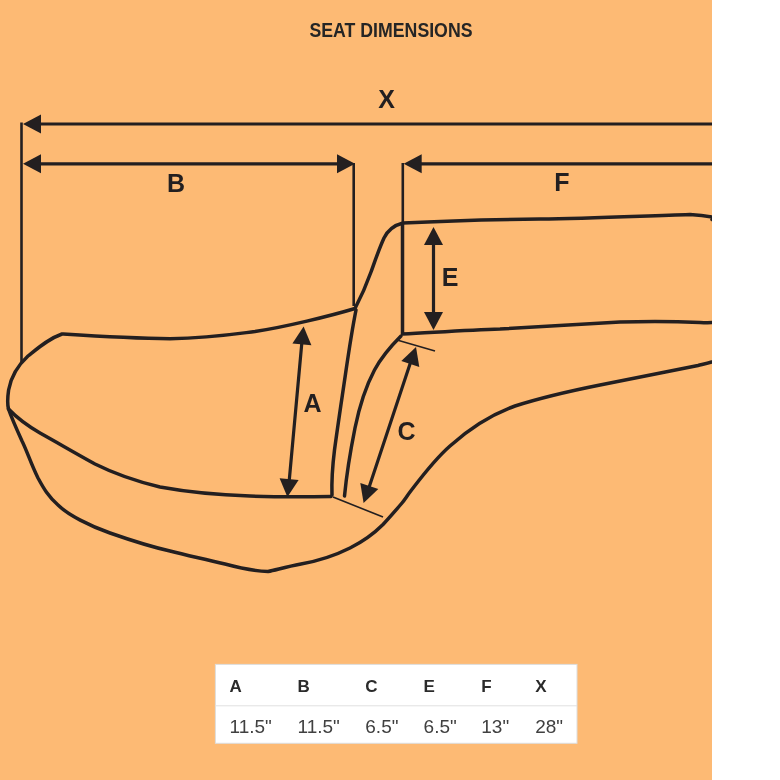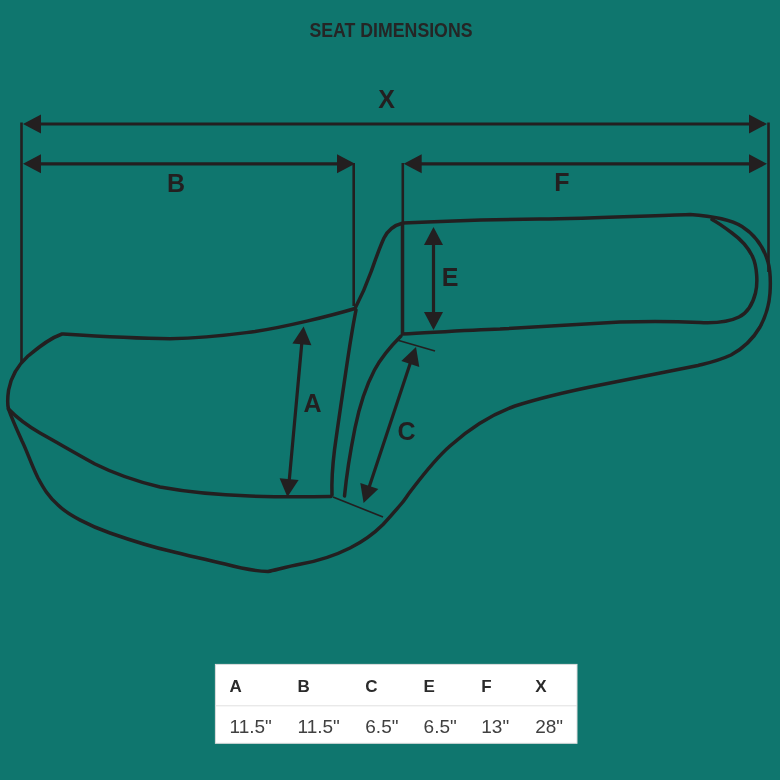--- a/index.html
+++ b/index.html
@@ -1,16 +1,16 @@
 <!DOCTYPE html>
 <html><head>
 <meta charset="utf-8">
 <style>
   html,body{margin:0;padding:0;background:#fff;}
-  .page{position:relative;width:780px;height:780px;background:#0f766e;overflow:hidden;text-align:center;}
+  .page{position:relative;width:712px;height:780px;background:#fdba74;overflow:hidden;text-align:center;}
   svg{position:absolute;top:0;left:0;}
   .lbl{font-family:"Liberation Sans",sans-serif;font-weight:bold;fill:#231f20;font-size:25px;}
 </style>
 </head>
 <body>
 <div class="page">
 <svg width="780" height="780" viewBox="0 0 780 780">
 
   <text x="391" y="37" text-anchor="middle" textLength="163" lengthAdjust="spacingAndGlyphs" style="font-family:'Liberation Sans',sans-serif;font-weight:bold;font-size:19.5px;fill:#252525;">SEAT DIMENSIONS</text>
 

